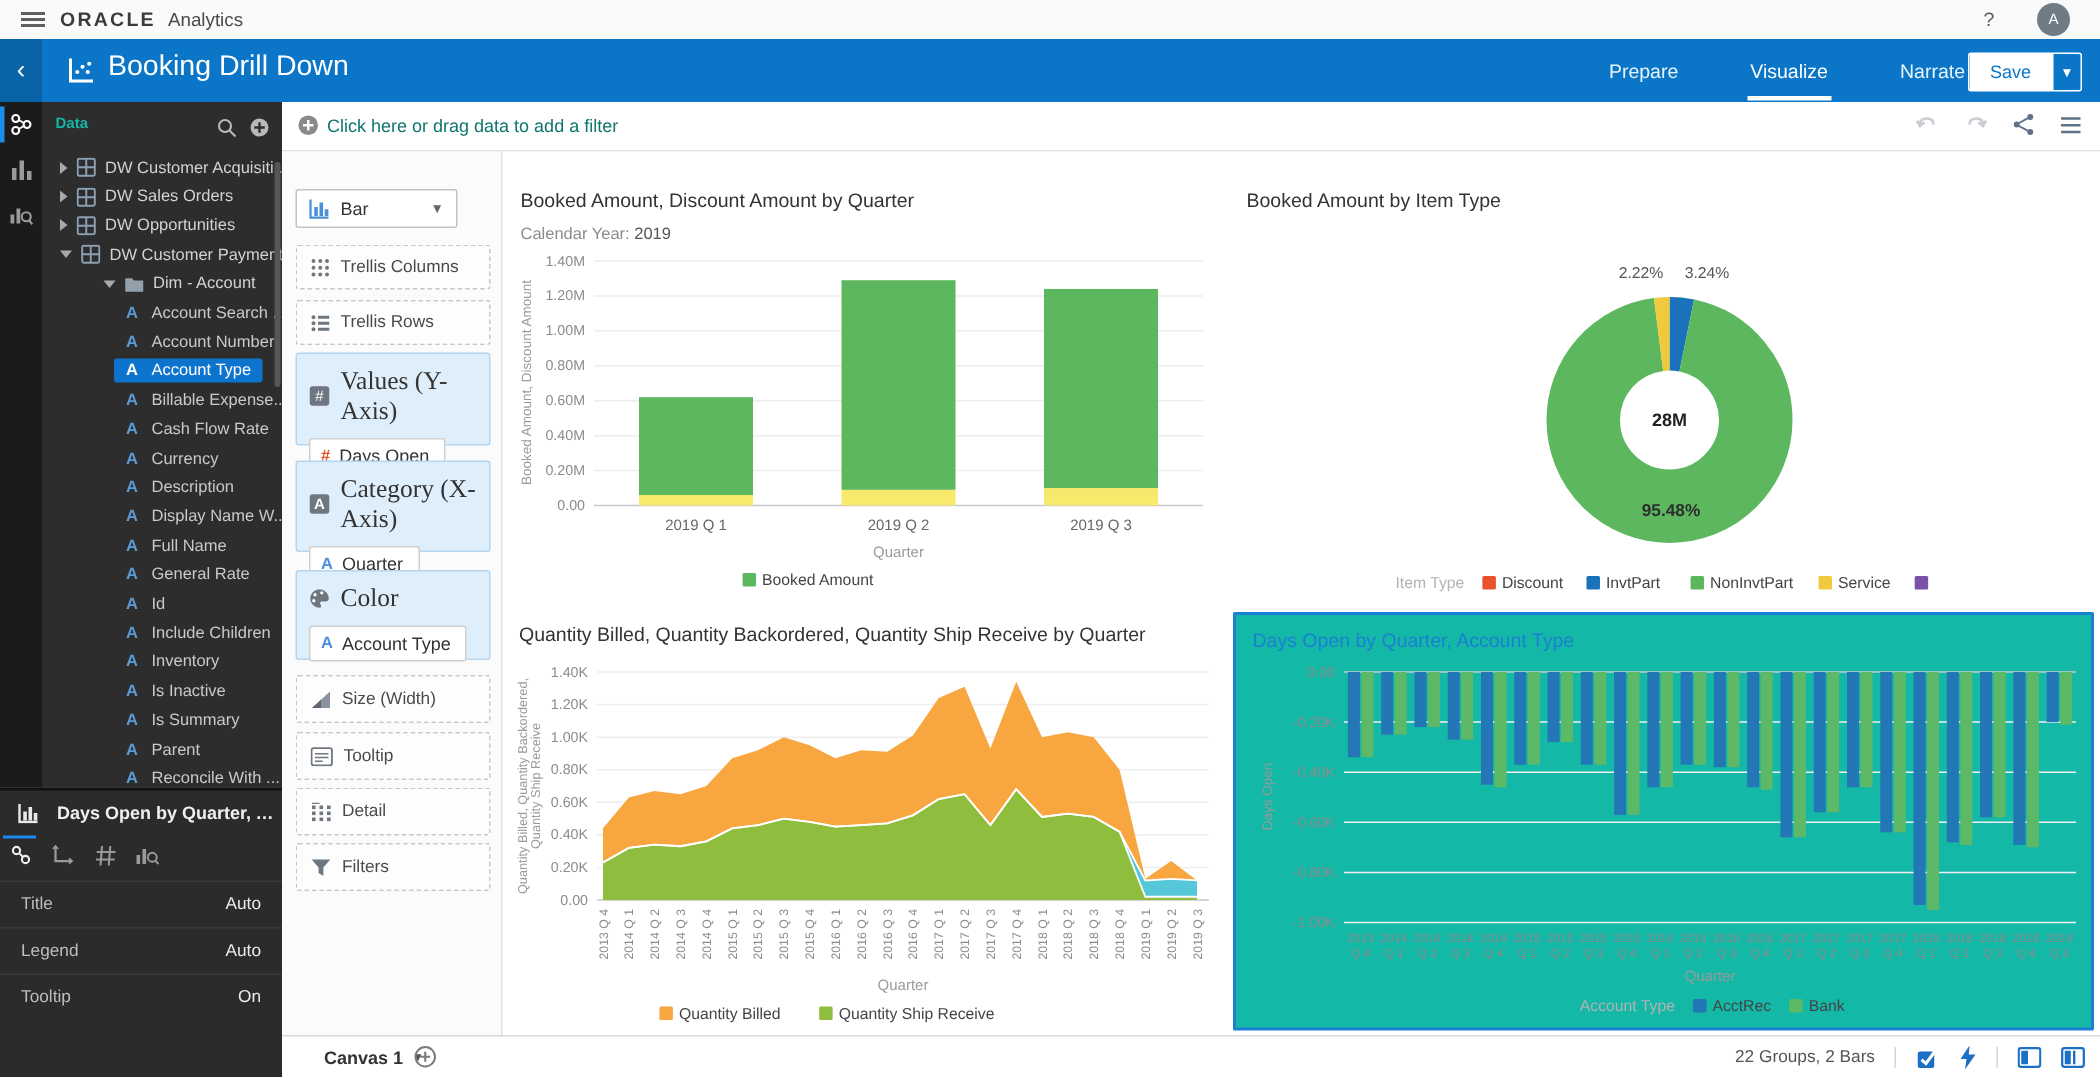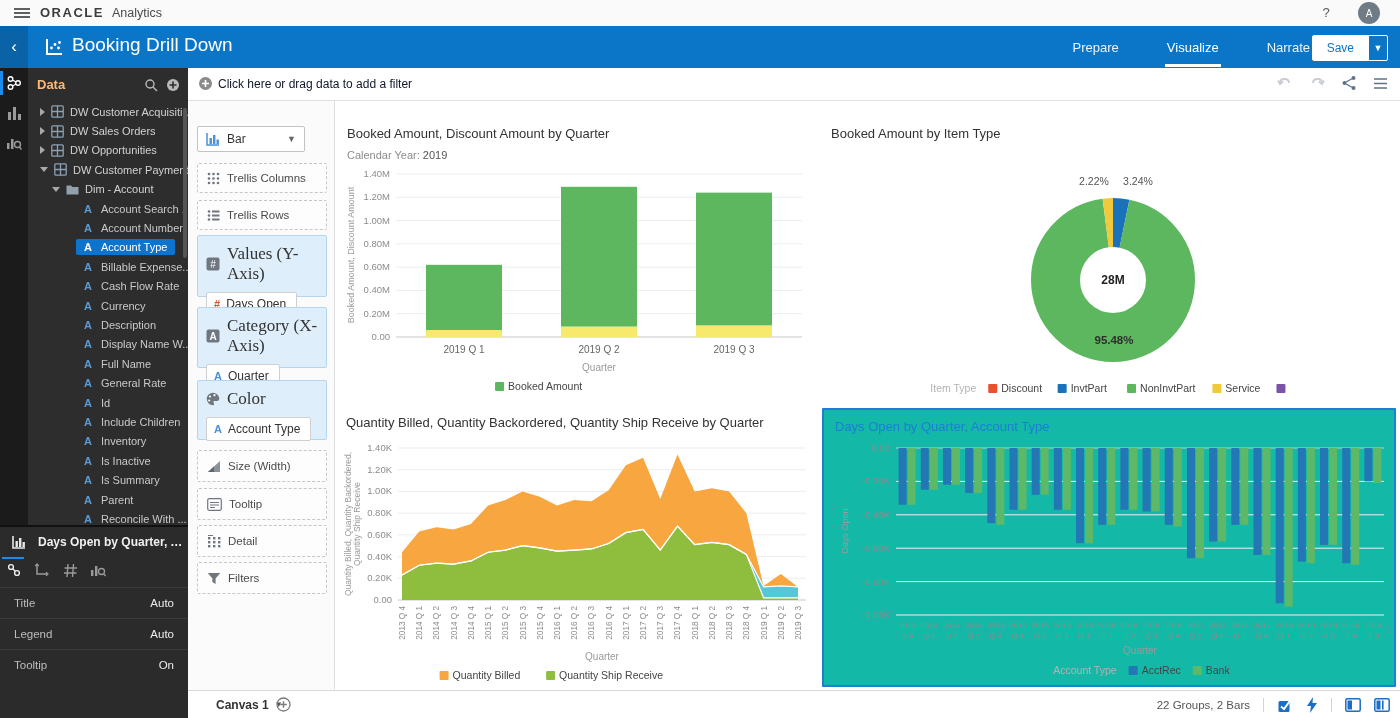--- a/index.html
+++ b/index.html
@@ -32,21 +32,21 @@
   .save-caret{width:18px;display:flex;align-items:center;justify-content:center;color:#fff;font-size:9px;border-left:1px solid #fff;}
 
   
   .left-rail{left:0;top:68px;width:28px;height:457px;background:#1b1b1b;}
   .rail-item{position:relative;width:28px;height:30px;display:flex;align-items:center;justify-content:center;cursor:pointer;}
   .rail-item.active::before{content:"";position:absolute;left:0;top:3px;width:3px;height:24px;background:#1b8ceb;}
 
   
   .data-panel{left:28px;top:68px;width:160px;height:457px;background:#2d2d2d;overflow:hidden;}
   .dp-header{position:absolute;left:0;top:6px;width:160px;height:22px;}
-  .dp-title{position:absolute;left:9px;top:3px;font-size:13px;font-weight:bold;color:#fdba74;}
+  .dp-title{position:absolute;left:9px;top:3px;font-size:10px;font-weight:bold;color:#14b8a6;}
   .dp-ic{position:absolute;top:4px;cursor:pointer;}
   #tree{position:absolute;left:0;top:34px;width:160px;}
   .tree-row{height:19.4px;display:flex;align-items:center;font-size:11px;color:#c9c9c9;white-space:nowrap;cursor:pointer;}
   .tw{width:0;height:0;border-style:solid;display:inline-block;flex:none;}
   .tw.col{border-width:4px 0 4px 5px;border-color:transparent transparent transparent #a9a9a9;}
   .tw.exp{border-width:5px 4px 0 4px;border-color:#a9a9a9 transparent transparent transparent;}
   .t-ic{flex:none;display:inline-flex;margin:0 6px 0 6px;}
   .a-ic{color:#5b9bd5;font-weight:bold;font-size:11px;width:12px;text-align:center;flex:none;}
   .attr-inner{display:flex;align-items:center;gap:7px;padding:2px 8px 2px 6px;border-radius:2px;}
   .attr-inner.sel{background:#0d74ce;}
@@ -60,21 +60,21 @@
   .pp-tabs{position:absolute;left:0;top:30px;width:188px;height:26px;display:flex;}
   .pp-tab{width:28px;height:26px;display:flex;align-items:center;justify-content:center;position:relative;cursor:pointer;}
   .pp-tab.active::before{content:"";position:absolute;left:2px;top:0;width:22px;height:2px;background:#1b8ceb;}
   .prop-row{height:30px;border-top:1px solid #3a3a3a;display:flex;align-items:center;justify-content:space-between;
             padding:0 14px;font-size:11.5px;cursor:pointer;}
   .prop-row .pl{color:#bdbdbd;} .prop-row .pv{color:#ececec;}
   #prop-rows{position:absolute;left:0;top:60px;width:188px;}
 
   
   .filter-bar{left:188px;top:68px;width:1212px;height:33px;background:#fff;border-bottom:1px solid #e0e0e0;box-sizing:border-box;}
-  .fb-text{position:absolute;left:30px;top:9px;font-size:12px;color:#0f172a;cursor:pointer;}
+  .fb-text{position:absolute;left:30px;top:9px;font-size:12px;color:#0f766e;cursor:pointer;}
   .fb-plus{position:absolute;left:10px;top:8px;cursor:pointer;}
   .fb-icons{position:absolute;right:12px;top:7px;display:flex;gap:16px;align-items:center;}
   .fb-icons span{cursor:pointer;display:inline-flex;}
 
   
   .grammar-panel{left:188px;top:101px;width:147px;height:589px;background:#fbfbfb;border-right:1px solid #e0e0e0;box-sizing:border-box;}
   .viz-select{position:absolute;left:9px;top:25px;width:108px;height:26px;background:#fff;border:1px solid #c3c3c3;
               border-radius:2px;box-sizing:border-box;display:flex;align-items:center;gap:7px;padding:0 8px;cursor:pointer;}
   .viz-select .vlabel{font-size:12px;color:#333;flex:1;}
   .viz-select .caret{font-size:9px;color:#666;}
@@ -217,21 +217,21 @@
       <div class="tree-row dataset" style="padding-left: 12px;">
         <span class="tw exp"></span>
         <span class="t-ic">
           <svg width="13" height="13" viewBox="0 0 13 13">
             <rect x="0.8" y="0.8" width="11.4" height="11.4" rx="1" fill="none" stroke="#8ba0b3" stroke-width="1.3"></rect>
             <path d="M6.5 0.8 V12.2 M0.8 6.5 H12.2" stroke="#8ba0b3" stroke-width="1.3"></path>
           </svg>
         </span>
         <span class="lbl" style="color: rgb(210, 210, 210);">DW Customer Payment</span>
       </div>
-      <div class="tree-row folder" style="padding-left: 24px;">
+      <div class="tree-row folder" style="padding-left: 41px;">
         <span class="tw exp"></span>
         <span class="t-ic">
           <svg width="13" height="11" viewBox="0 0 13 11">
             <path d="M0.5 1.5 H5 L6.3 3 H12.5 V10.5 H0.5 Z" fill="#93a1ad"></path>
           </svg>
         </span>
         <span class="lbl" style="color: rgb(210, 210, 210);">Dim - Account</span>
       </div>
       <div class="tree-row attr">
         <span class="attr-inner" style="margin-left: 48px;">

